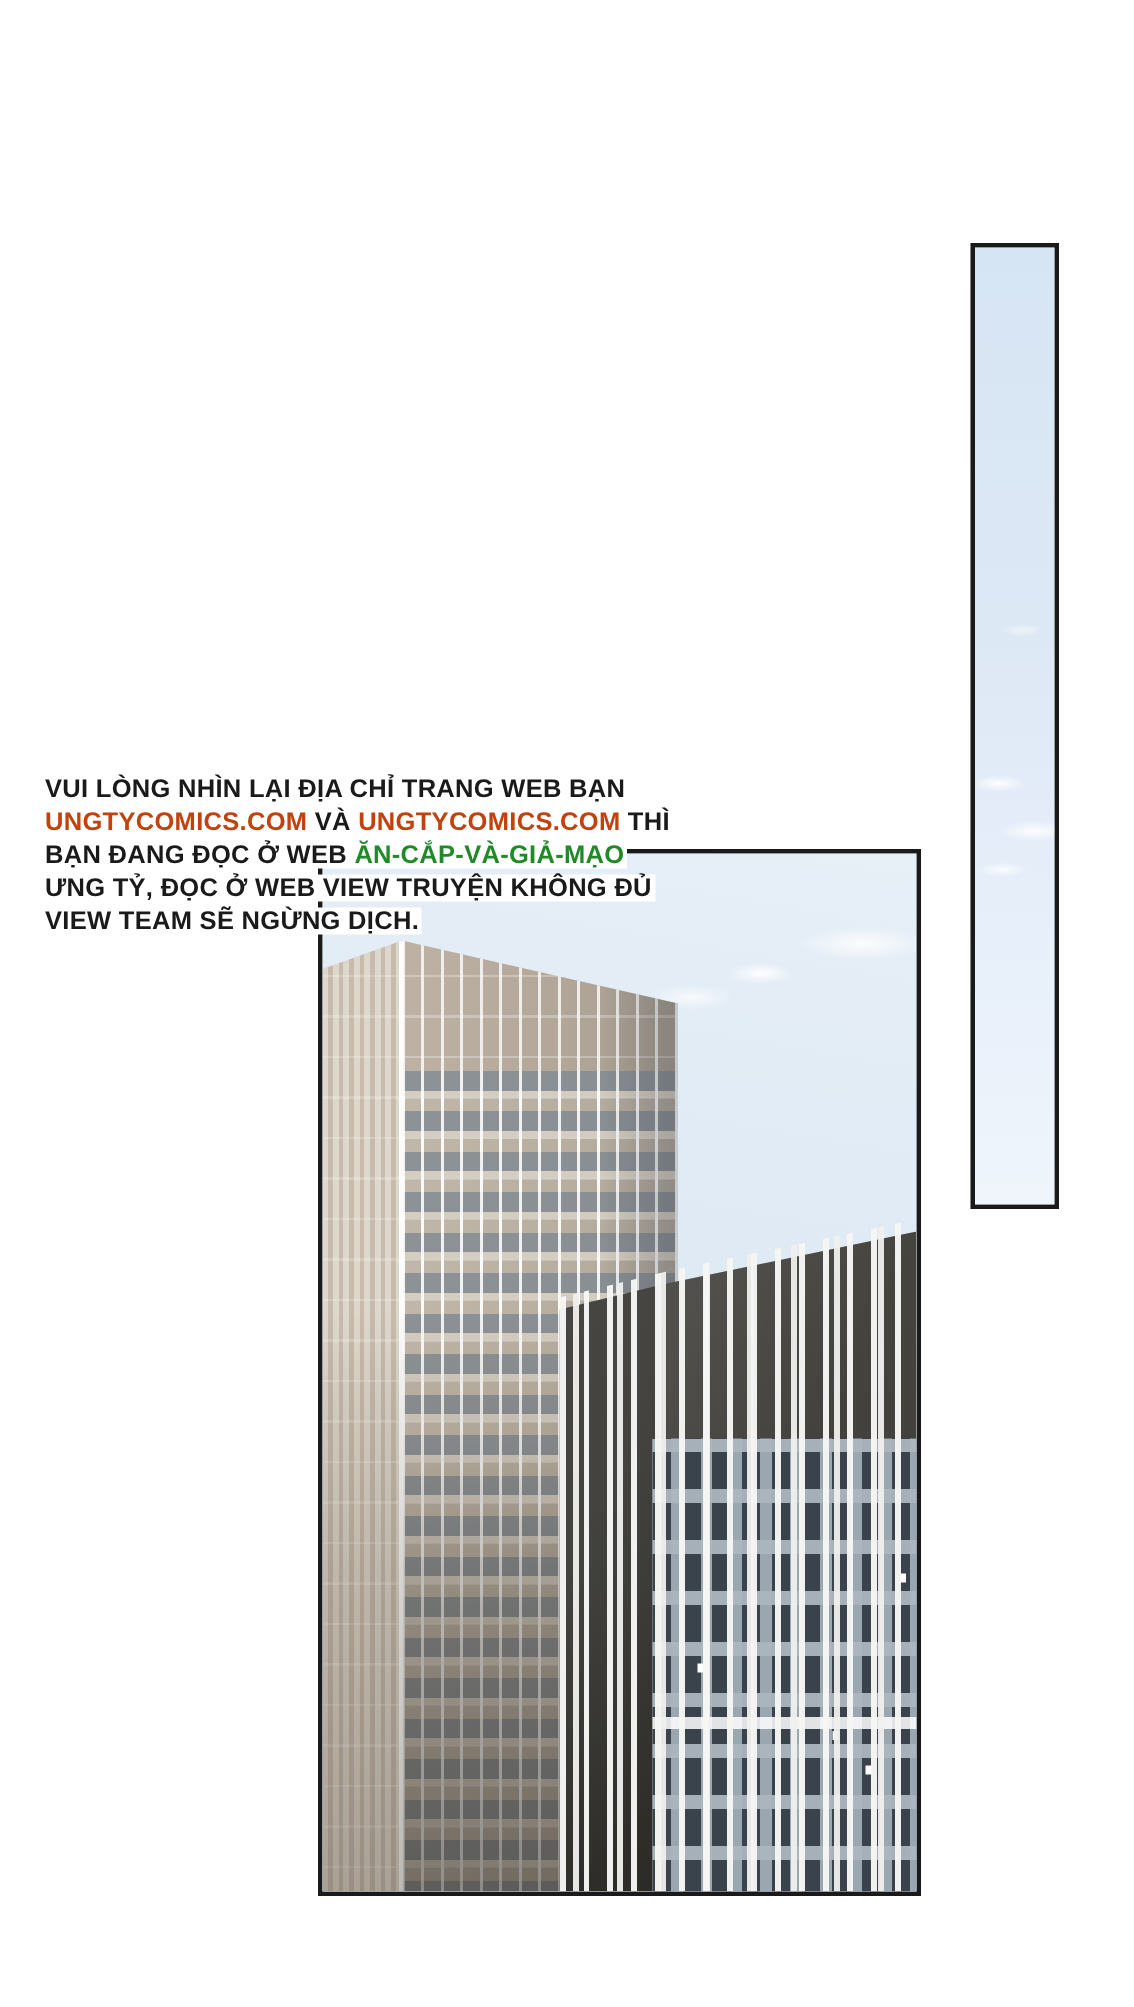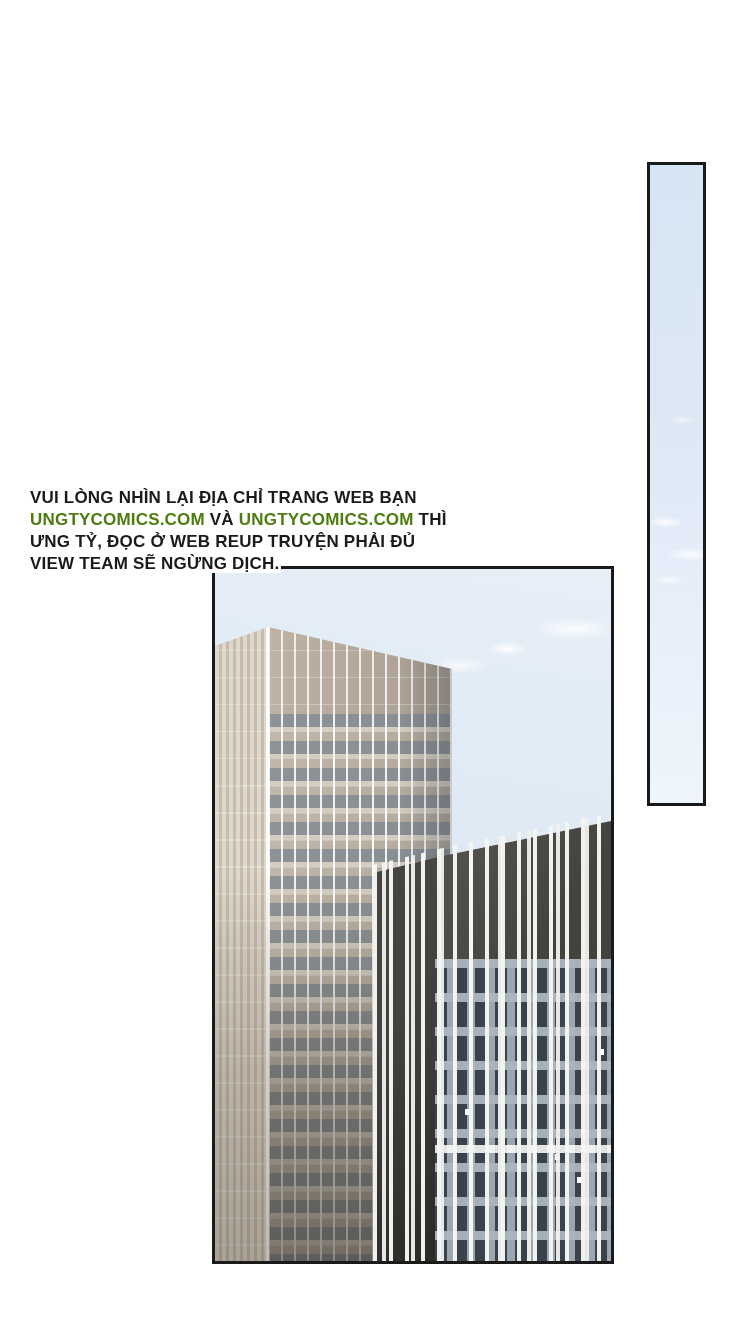--- a/index.html
+++ b/index.html
@@ -88,24 +88,24 @@
     position:absolute;inset:0;
     background:
       radial-gradient(ellipse 26px 8px at 30% 56%, rgba(255,255,255,.95), rgba(255,255,255,0) 70%),
       radial-gradient(ellipse 34px 10px at 75% 61%, rgba(255,255,255,.9), rgba(255,255,255,0) 70%),
       radial-gradient(ellipse 24px 7px at 35% 65%, rgba(255,255,255,.8), rgba(255,255,255,0) 70%),
       radial-gradient(ellipse 20px 6px at 60% 40%, rgba(255,255,255,.5), rgba(255,255,255,0) 70%),
       linear-gradient(180deg,#d6e5f4 0%,#dde8f5 40%,#e7effa 72%,#eff5fb 100%);
   }
 
   
-  .notice{position:absolute;left:28px;top:489px;z-index:5;
+  .notice{position:absolute;left:28px;top:517px;z-index:5;
     font-weight:bold;font-size:17px;line-height:18px;letter-spacing:.2px;color:#1a1a1a;}
   .notice .line{width:-moz-fit-content;width:fit-content;background:#ffffff;padding:0 2px;margin-bottom:4px;white-space:nowrap;}
-  .notice .site{color:#4d7c0f;text-align:center;}
+  .notice .site{color:#c2410c;text-align:center;}
   .notice .hl{color:#218a28;}
 </style>
 </head>
 <body>
 
 <div>
 
   <div class="panel panel-city">
     <div class="inner">
       <div class="sky"></div>
@@ -132,21 +132,22 @@
 
   <div class="panel panel-sky">
     <div class="skyfill"></div>
   </div>
 
   <div class="notice">
     <div class="line">
       <span>VUI LÒNG NHÌN LẠI ĐỊA CHỈ TRANG WEB BẠN</span>
     </div>
     <div class="line"><span class="site">UNGTYCOMICS.COM</span><span> VÀ </span><span class="site">UNGTYCOMICS.COM</span><span> THÌ</span></div>
+    <div class="line"><span>BẠN ĐANG ĐỌC Ở WEB </span><span class="hl">ĂN-CẮP-VÀ-GIẢ-MẠO</span></div>
     <div class="line">
-      <span>ƯNG TỶ, ĐỌC Ở WEB REUP TRUYỆN PHẢI ĐỦ</span>
+      <span>ƯNG TỶ, ĐỌC Ở WEB VIEW TRUYỆN KHÔNG ĐỦ</span>
     </div>
     <div class="line">
       <span>VIEW TEAM SẼ NGỪNG DỊCH.</span>
     </div>
   </div>
 
 </div>
 
 </body></html>

